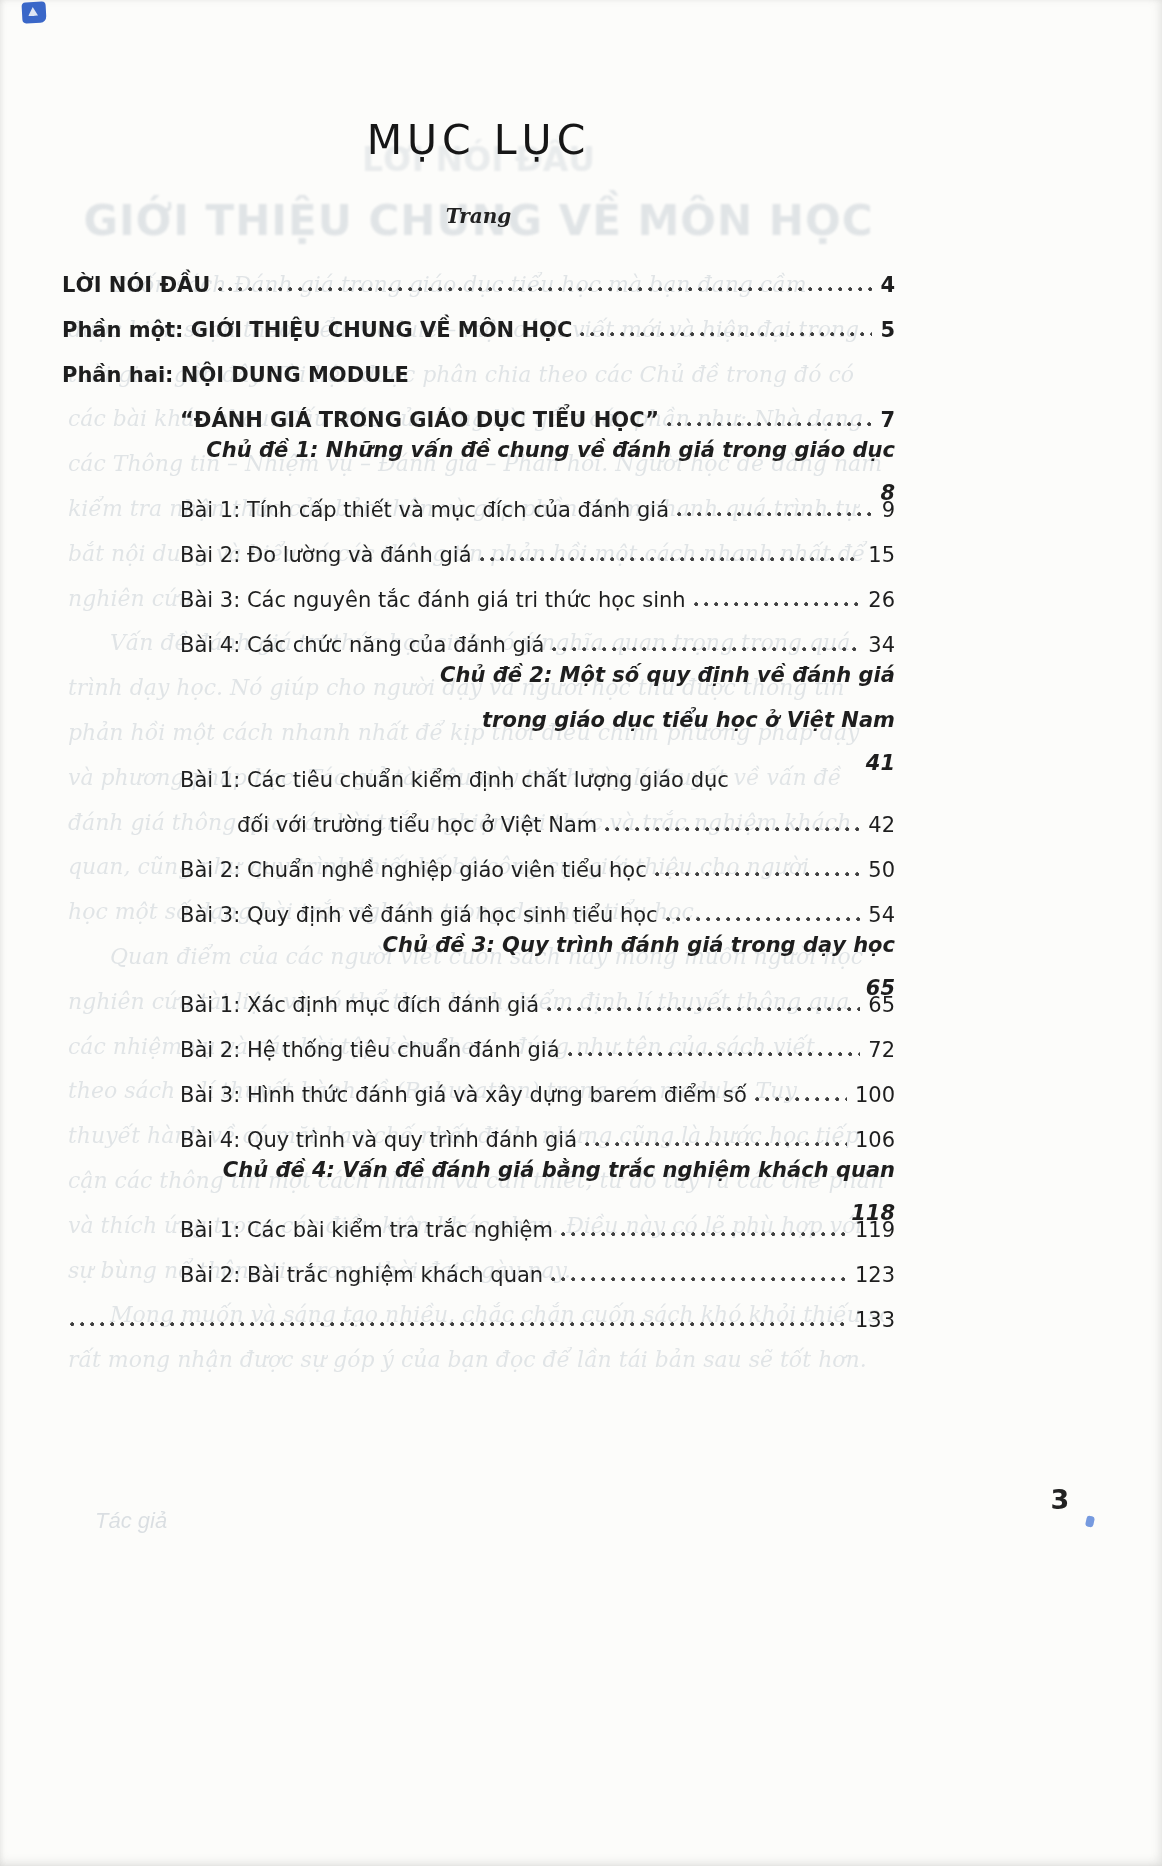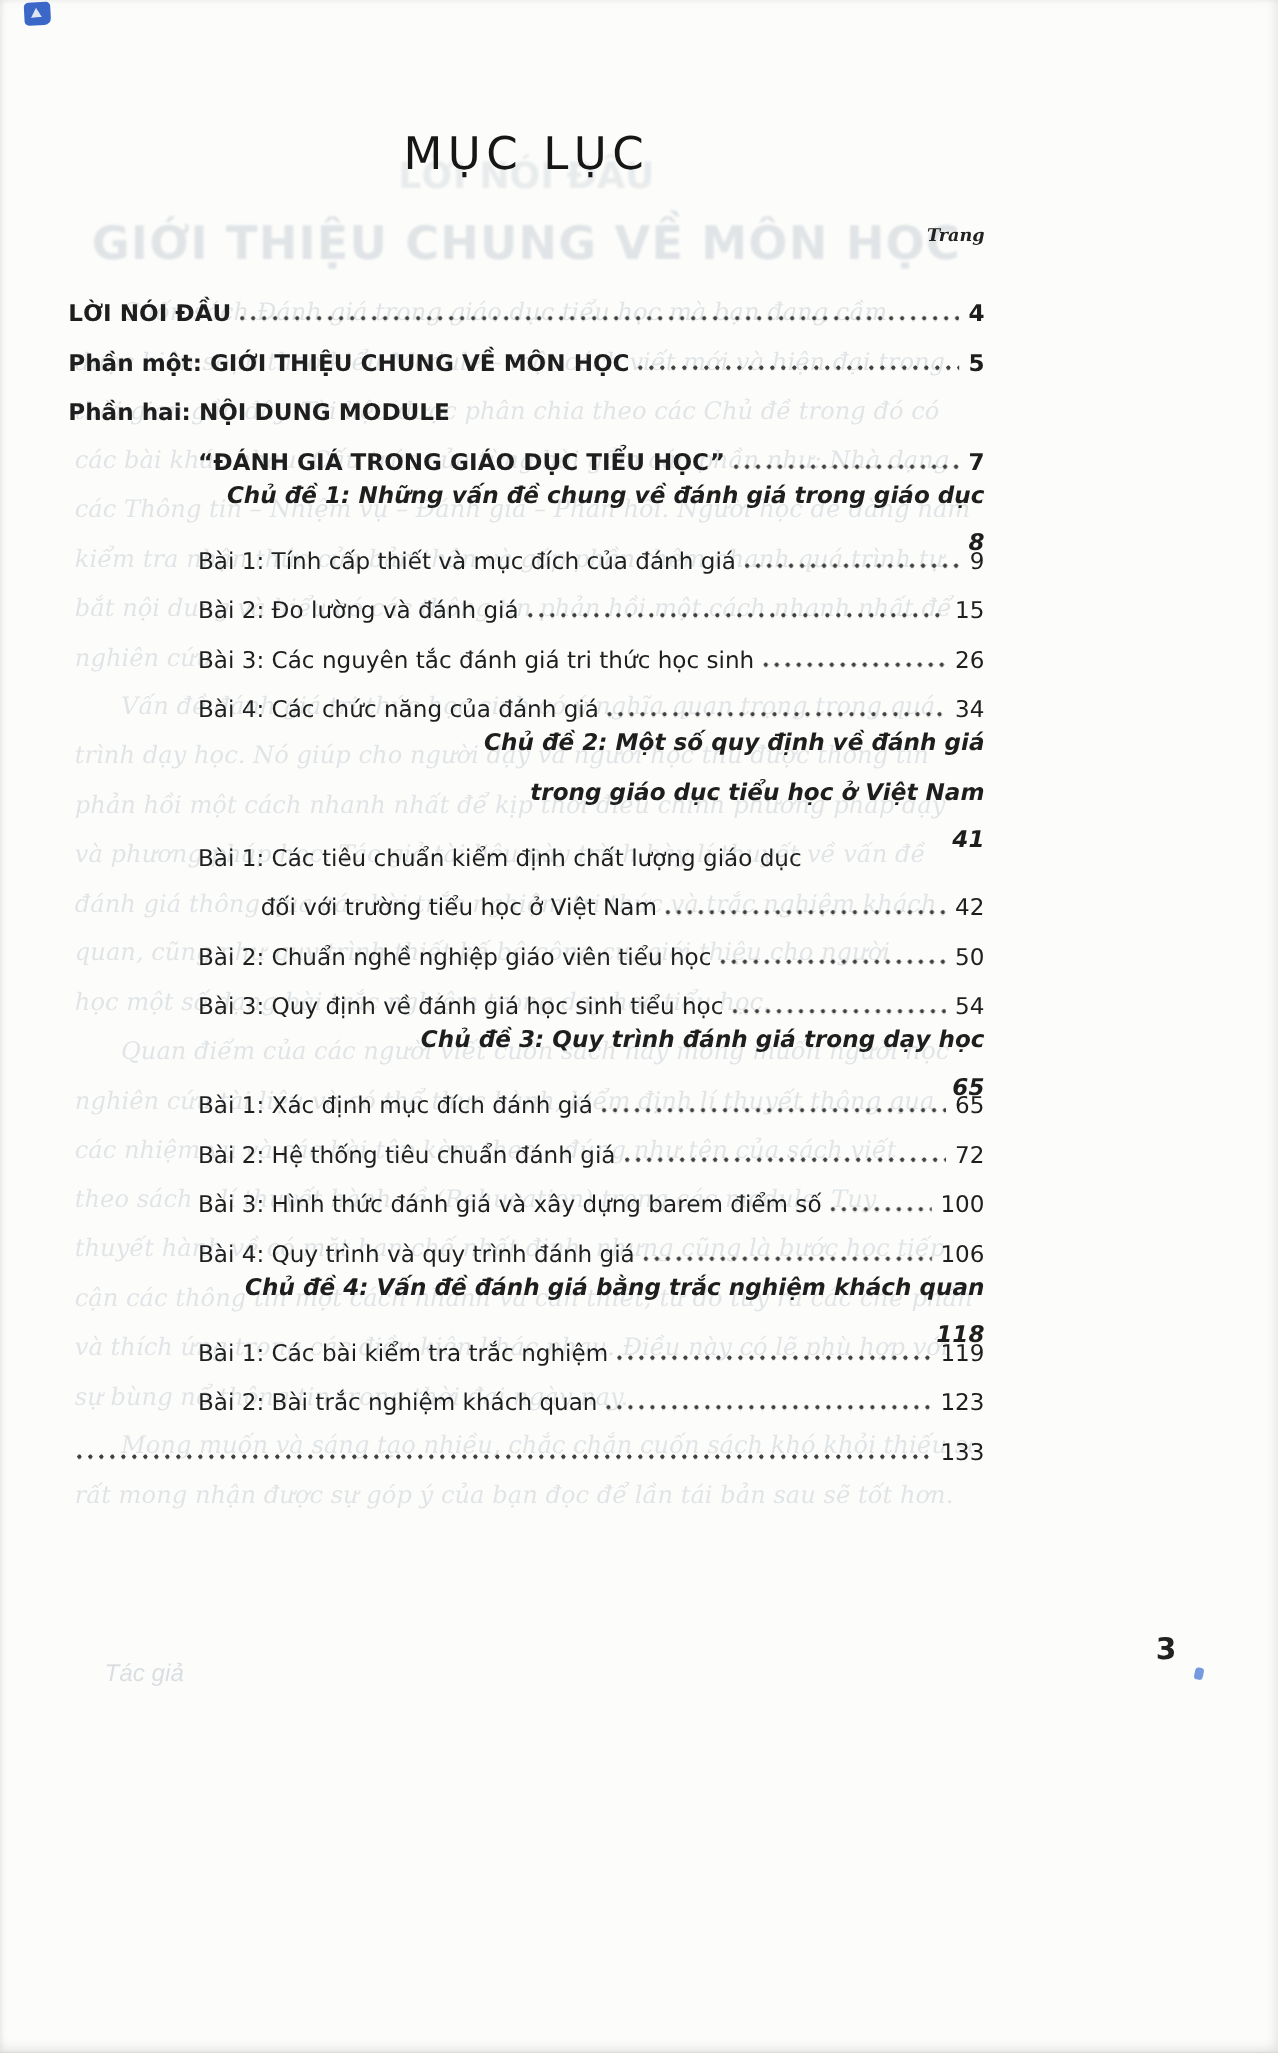--- a/index.html
+++ b/index.html
@@ -11,23 +11,23 @@
   }
   .corner-mark { position:absolute; left:22px; top:2px; width:24px; height:21px;
     background:#3a67c8; border-radius:4px 4px 6px 4px; transform:rotate(-3deg); }
   .corner-mark::after{ content:""; position:absolute; left:6px; top:5px; width:10px; height:9px;
     background:#fcfcfa; clip-path:polygon(0 100%,50% 0,100% 100%); opacity:.85; }
   .doc-title {
     position:absolute; top:116px; left:62px; width:833px; text-align:center;
     font-size:41px; font-weight:normal; letter-spacing:5px; color:#161616;
   }
   .trang-label {
-    position:absolute; top:204px; left:62px; width:833px; text-align:right;
+    position:absolute; top:204px; left:62px; width:833px; text-align:center;
     font-family:"DejaVu Serif","Liberation Serif",serif; font-style:italic; font-weight:bold;
-    font-size:16px; color:#222;
+    font-size:20px; color:#222;
   }
   .toc { position:absolute; top:260px; left:62px; width:833px; }
   .row { display:flex; align-items:flex-end; height:45px; font-size:21px; }
   .row .label { white-space:nowrap; line-height:1; padding-bottom:9px; }
   .row .pagenum { white-space:nowrap; line-height:1; padding-bottom:9px; text-align:right; }
   .indent-0 .label { padding-left:0; }
   .indent-1 .label { padding-left:66px; }
   .indent-2 .label { padding-left:118px; }
   .indent-3 .label { padding-left:175px; }
   .style-bold { font-weight:bold; }

